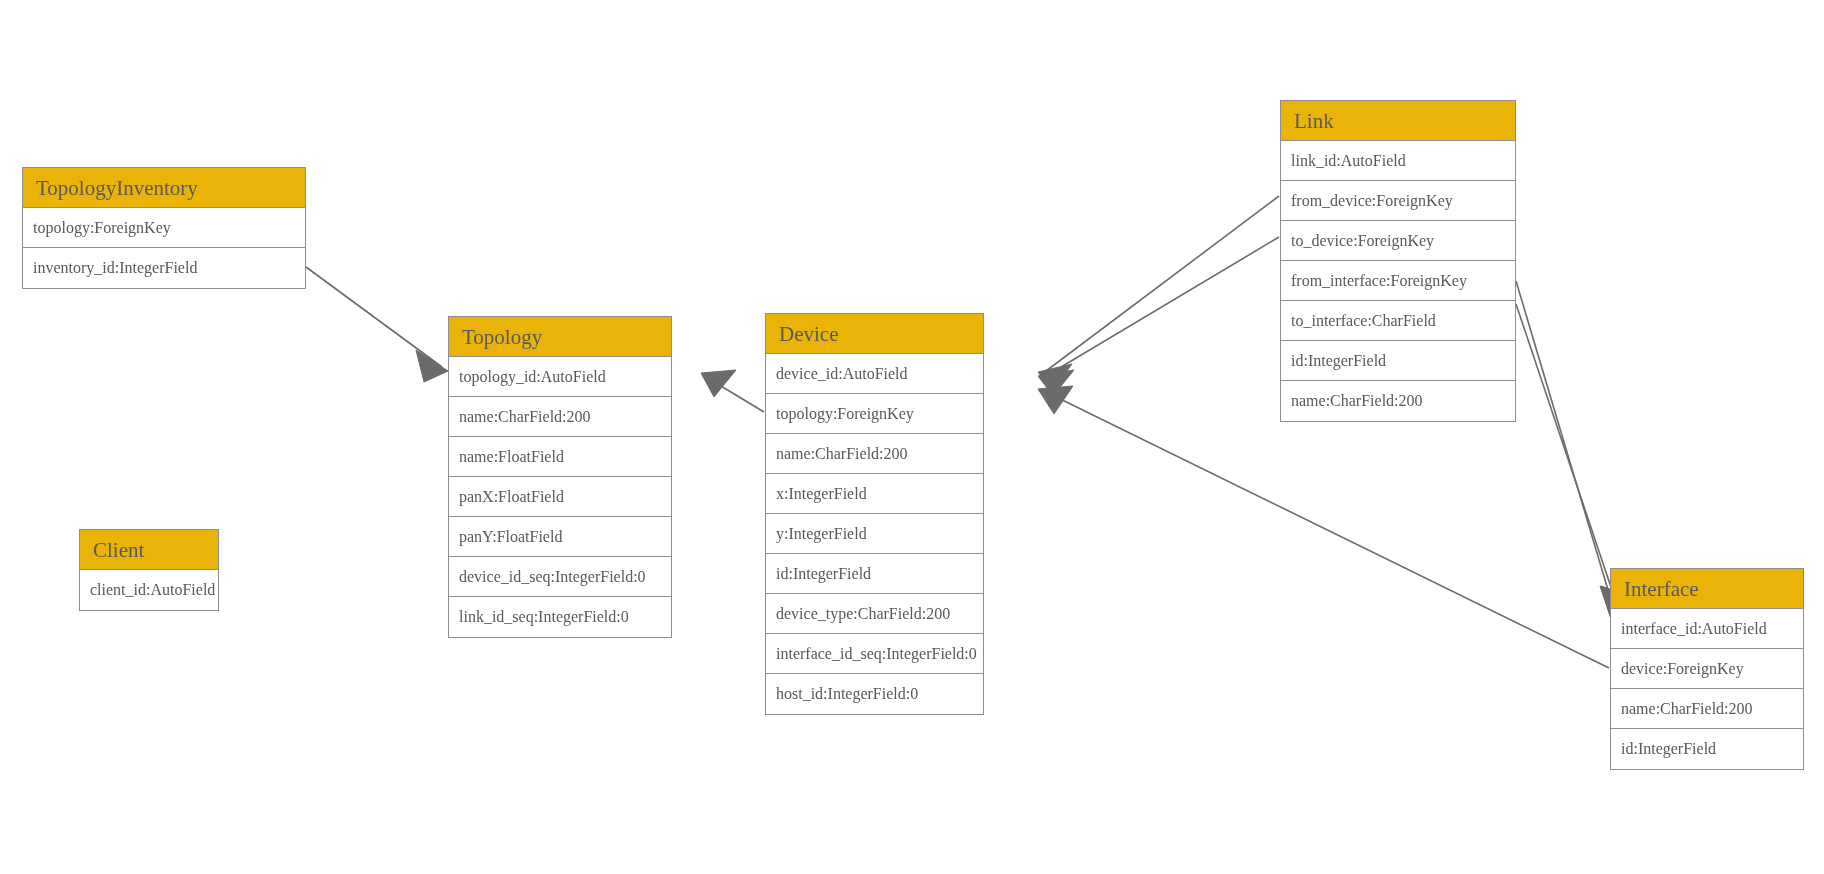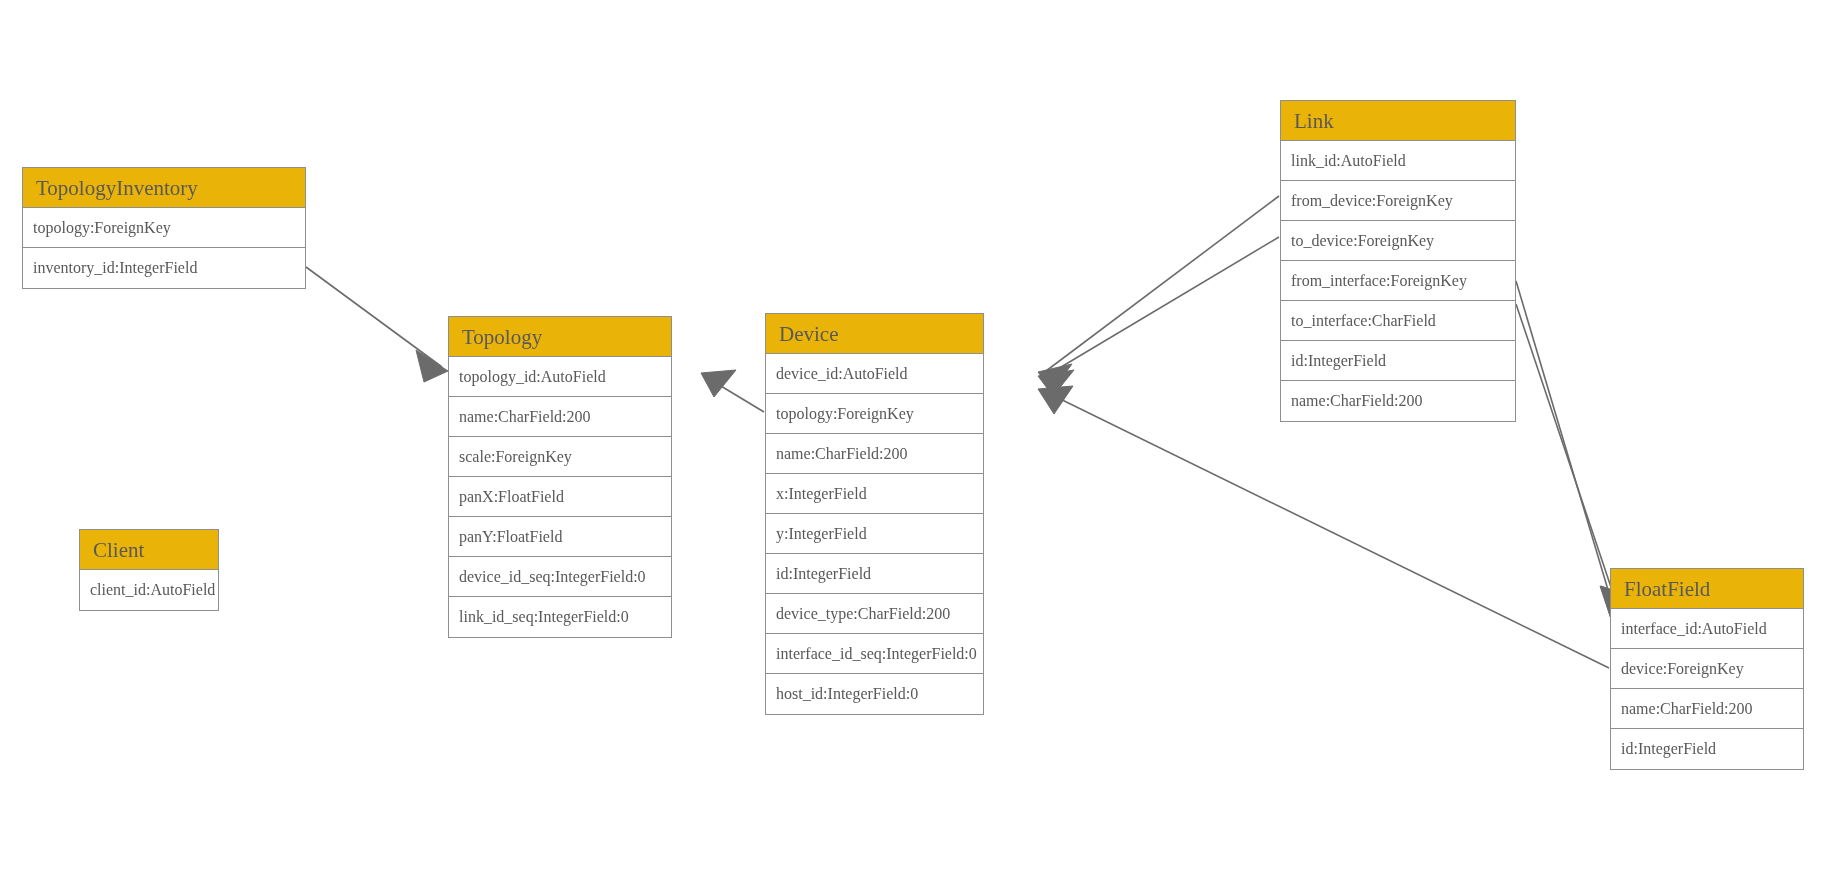--- a/index.html
+++ b/index.html
@@ -114,21 +114,21 @@
         <div class="entity-header">Client</div>
         <div class="entity-rows">
           <div class="entity-row">client_id:AutoField</div>
         </div>
       </div>
       <div class="entity" style="left: 448px; top: 316px; width: 224px;">
         <div class="entity-header">Topology</div>
         <div class="entity-rows">
           <div class="entity-row">topology_id:AutoField</div>
           <div class="entity-row">name:CharField:200</div>
-          <div class="entity-row">scale:ForeignKey</div>
+          <div class="entity-row">name:FloatField</div>
           <div class="entity-row">panX:FloatField</div>
           <div class="entity-row">panY:FloatField</div>
           <div class="entity-row">device_id_seq:IntegerField:0</div>
           <div class="entity-row">link_id_seq:IntegerField:0</div>
         </div>
       </div>
       <div class="entity" style="left: 765px; top: 313px; width: 219px;">
         <div class="entity-header">Device</div>
         <div class="entity-rows">
           <div class="entity-row">device_id:AutoField</div>
@@ -148,21 +148,21 @@
           <div class="entity-row">link_id:AutoField</div>
           <div class="entity-row">from_device:ForeignKey</div>
           <div class="entity-row">to_device:ForeignKey</div>
           <div class="entity-row">from_interface:ForeignKey</div>
           <div class="entity-row">to_interface:CharField</div>
           <div class="entity-row">id:IntegerField</div>
           <div class="entity-row">name:CharField:200</div>
         </div>
       </div>
       <div class="entity" style="left: 1610px; top: 568px; width: 194px;">
-        <div class="entity-header">FloatField</div>
+        <div class="entity-header">Interface</div>
         <div class="entity-rows">
           <div class="entity-row">interface_id:AutoField</div>
           <div class="entity-row">device:ForeignKey</div>
           <div class="entity-row">name:CharField:200</div>
           <div class="entity-row">id:IntegerField</div>
         </div>
       </div>
     </div>
 
 </div>

